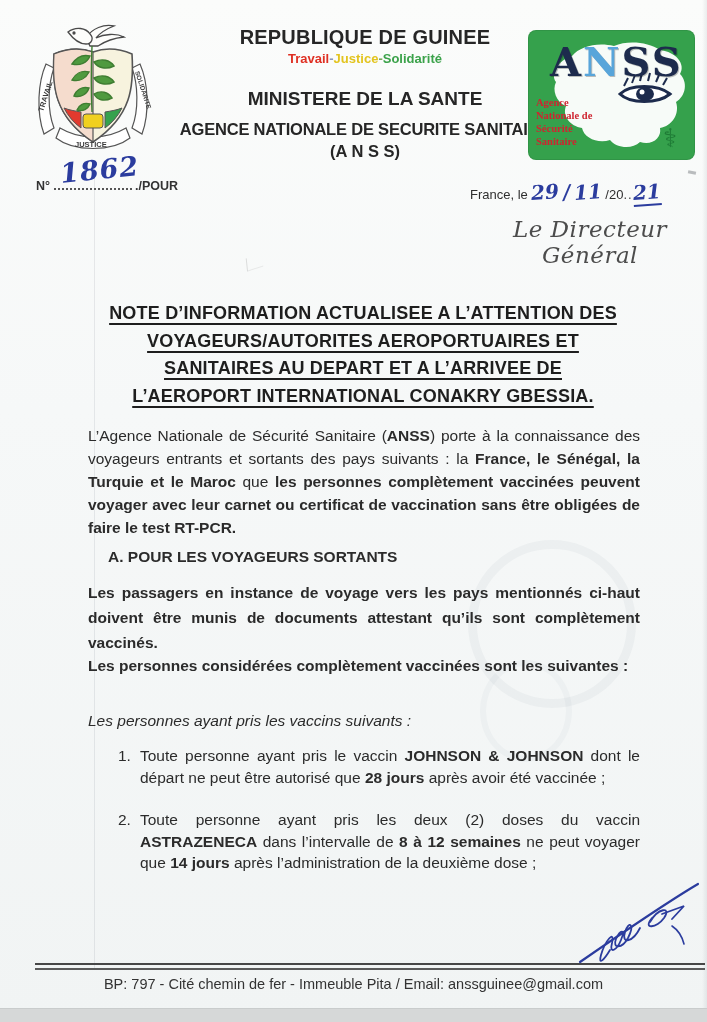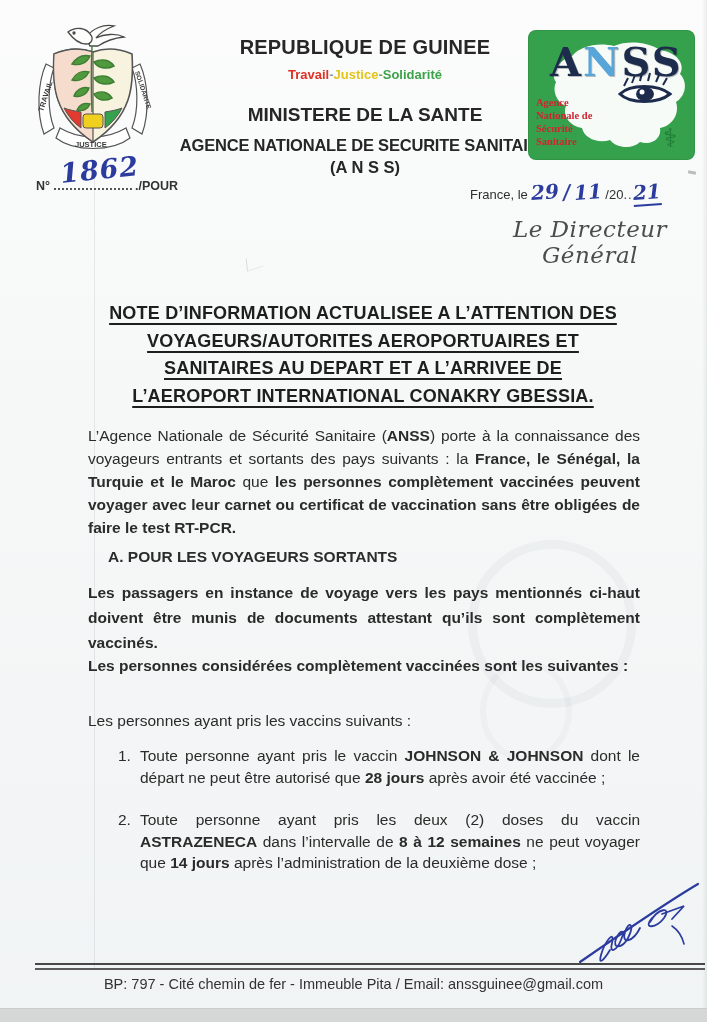--- a/index.html
+++ b/index.html
@@ -13,23 +13,23 @@
   
   .fold-line{position:absolute;left:94px;top:168px;width:1px;height:800px;background:rgba(110,120,135,.14);}
   .edge-right{position:absolute;right:0;top:0;width:5px;height:100%;background:linear-gradient(90deg,rgba(0,0,0,0),rgba(90,100,110,.10));}
   .bottom-band{position:absolute;left:0;bottom:0;width:100%;height:13px;background:#d6d8d8;border-top:1px solid #c9cccc;}
   .watermark1{position:absolute;left:468px;top:540px;width:150px;height:150px;border:9px solid rgba(100,112,128,.055);border-radius:50%;}
   .watermark2{position:absolute;left:480px;top:660px;width:80px;height:90px;border:6px solid rgba(100,112,128,.045);border-radius:50%;}
   .smudge{position:absolute;left:246px;top:256px;width:16px;height:12px;border-left:1px solid rgba(80,80,80,.35);border-bottom:1px solid rgba(80,80,80,.2);transform:rotate(-18deg) skewX(-12deg);opacity:.5;}
   .speck{position:absolute;left:688px;top:171px;width:8px;height:3px;background:rgba(90,95,100,.4);transform:rotate(12deg);}
 
   
-  .hdr-center{position:absolute;left:175px;top:36px;width:380px;text-align:center;}
+  .hdr-center{position:absolute;left:175px;top:26px;width:380px;text-align:center;}
   .republic{font-size:20px;font-weight:700;letter-spacing:.2px;color:#262626;}
-  .motto{font-size:13px;font-weight:700;margin-top:8px;}
+  .motto{font-size:13px;font-weight:700;margin-top:2px;}
   .ministry{font-size:19px;font-weight:700;margin-top:22px;color:#262626;}
   .agency{font-size:16.5px;font-weight:700;margin-top:10px;letter-spacing:-0.2px;color:#262626;}
   .agency-abbr{font-size:16.5px;font-weight:700;margin-top:3px;color:#262626;}
 
   
   .emblem{position:absolute;left:34px;top:16px;width:118px;height:158px;}
 
   
   .logo{position:absolute;left:528px;top:30px;width:167px;height:130px;background:#35a14c;border-radius:8px;box-shadow:inset 0 0 0 1px rgba(0,0,0,.08);overflow:hidden;}
   .logo svg{position:absolute;left:0;top:0;}
@@ -50,21 +50,21 @@
   
   .title{position:absolute;left:80px;top:300px;width:566px;text-align:center;font-weight:700;font-size:18px;color:#1e1e1e;line-height:27.5px;letter-spacing:.2px;}
   .title .tline{text-decoration:underline;text-decoration-thickness:2px;text-underline-offset:4px;}
 
   
   .blk{position:absolute;left:88px;width:552px;font-size:15.5px;color:#2b2b2b;text-align:justify;}
   #p1{top:424px;line-height:23px;}
   #hA{top:548px;font-weight:700;padding-left:20px;text-align:left;}
   #p2{top:580px;line-height:25px;font-weight:700;}
   #p3{top:654px;line-height:24px;font-weight:700;}
-  #p4{top:712px;text-align:left;}
+  #p4{top:712px;text-align:left;font-style:italic;}
   .li{position:absolute;left:88px;width:552px;font-size:15.5px;line-height:21.5px;color:#2b2b2b;}
   .li .num{position:absolute;left:30px;top:0;}
   .li .txt{display:block;margin-left:52px;width:500px;text-align:justify;}
   #li1{top:745px;}
   #li2{top:809px;}
 
   
   .signature{position:absolute;left:576px;top:876px;width:126px;height:92px;}
 
   

